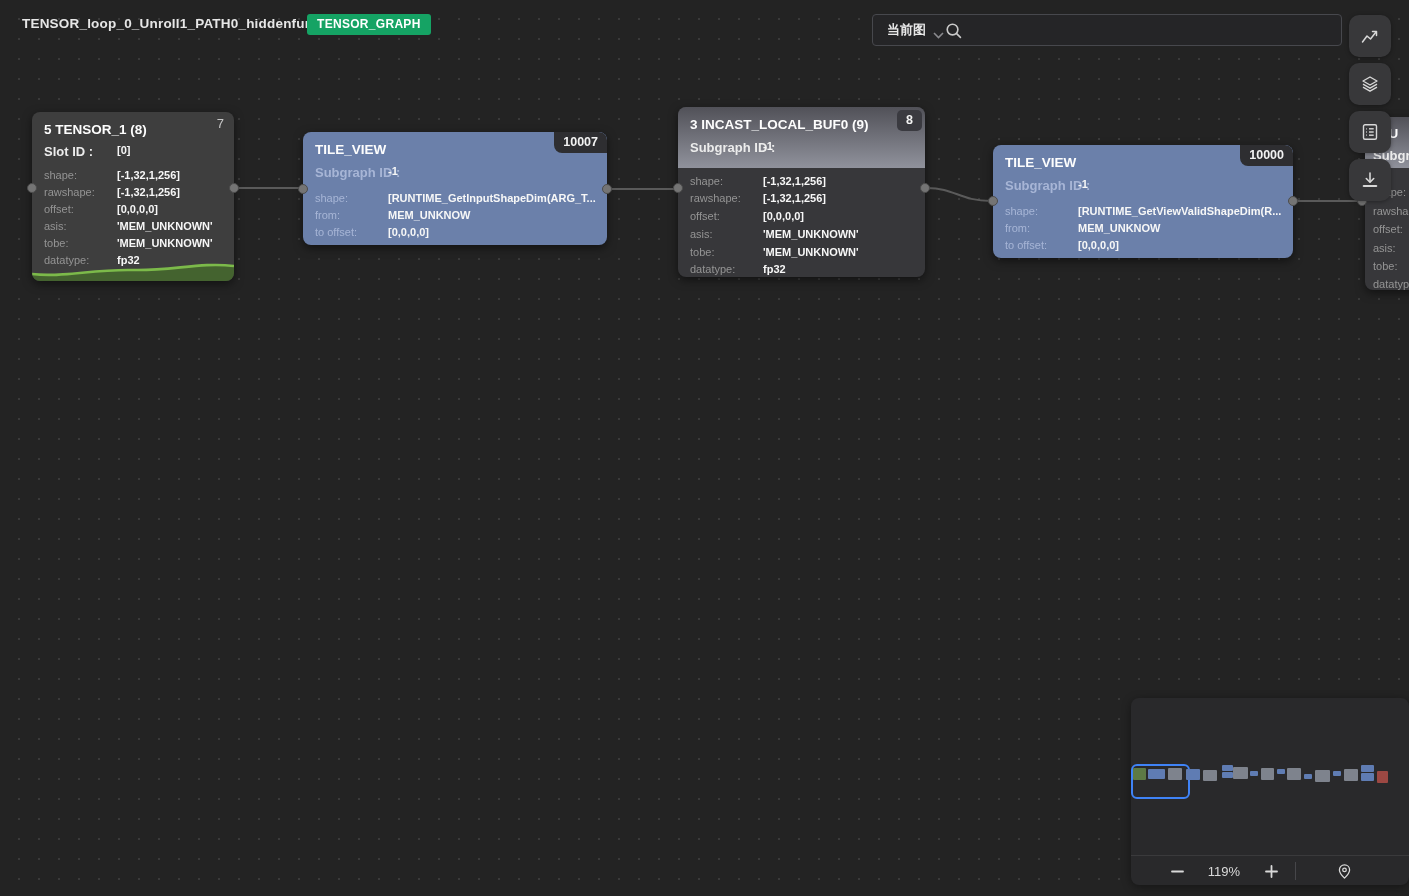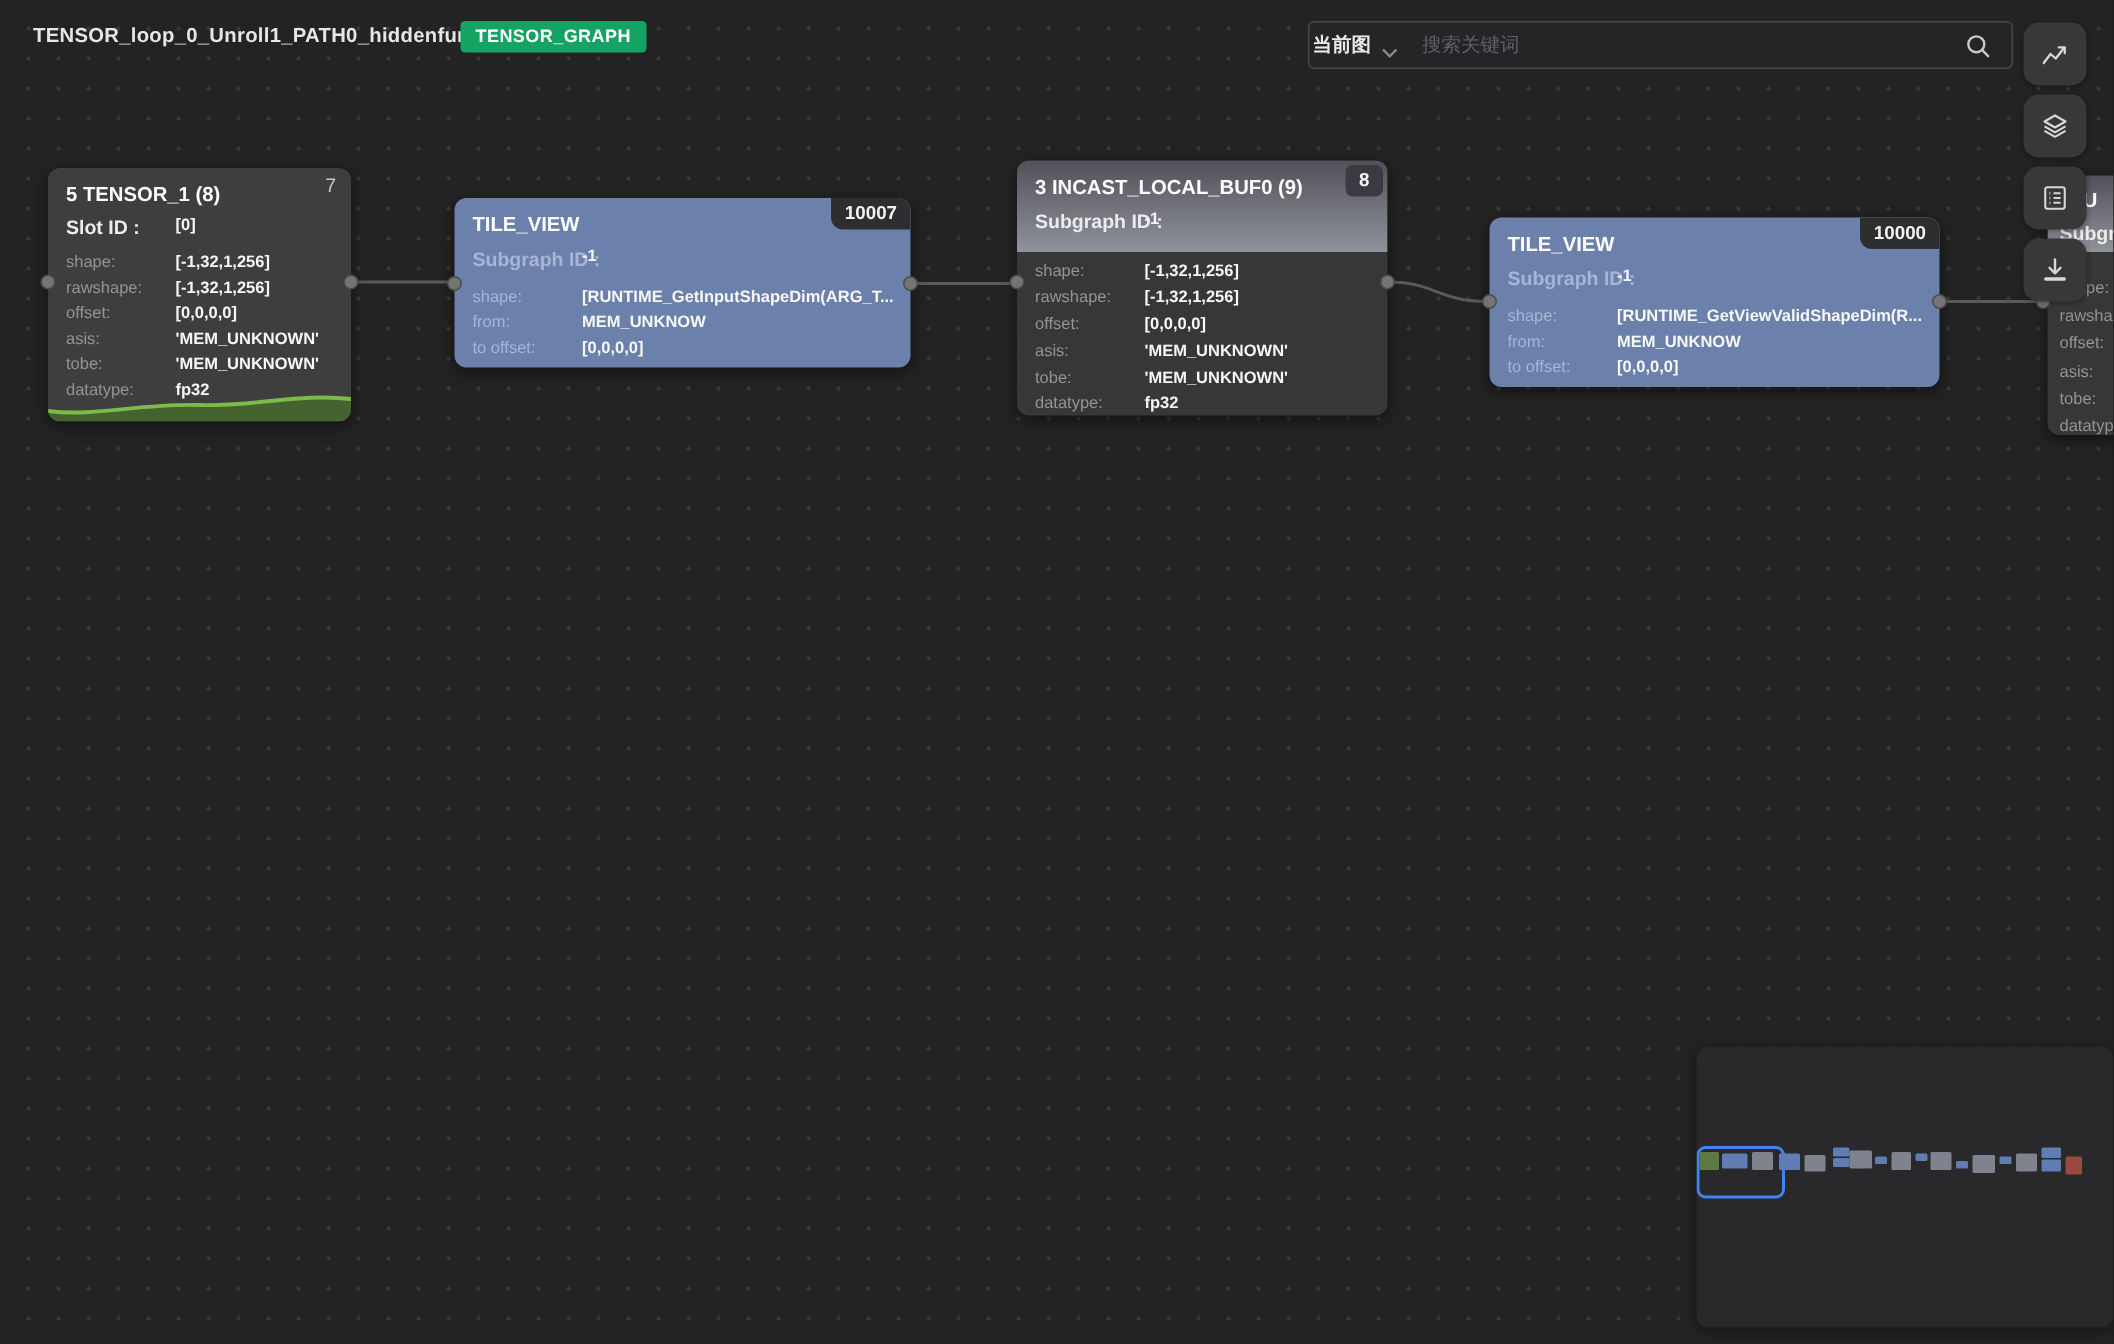--- a/index.html
+++ b/index.html
@@ -9,21 +9,21 @@
     background-color:#232323;
     background-image: radial-gradient(circle, #3a3a3a 1.1px, transparent 1.4px);
     background-size:20px 20px; background-position:9px 9px;
     font-family:"Liberation Sans", sans-serif;
   }
   
   .page-title { position:absolute; left:22px; top:16px; font-size:13.5px; font-weight:700; color:#e6e6e6; letter-spacing:.2px; }
   .graph-badge { position:absolute; left:307px; top:14px; background:#15a364; color:#fff; font-size:12px; font-weight:700; padding:3px 10px 4px; border-radius:3px; letter-spacing:.3px; }
   
   .search-bar { position:absolute; left:872px; top:14px; width:470px; height:32px; border:1px solid #47484d; border-radius:4px; background:#252527; display:flex; align-items:center; z-index:20; }
-  .search-scope { margin-left:2px; color:#e8e8e8; font-size:13px; font-weight:700; display:flex; align-items:flex-end; gap:7px; cursor:pointer; }
+  .search-scope { margin-left:14px; color:#e8e8e8; font-size:13px; font-weight:700; display:flex; align-items:flex-end; gap:7px; cursor:pointer; }
   .search-scope svg { stroke:#8a8a8e; }
   .search-placeholder { margin-left:16px; color:#5e6066; font-size:13px; flex:1; }
   .search-glass { margin-right:13px; color:#c9c9c9; display:flex; cursor:pointer; }
   
   .tool-btn { position:absolute; left:1349px; width:42px; height:42px; border-radius:10px; background:#38383a; color:#d8d8d8; display:flex; align-items:center; justify-content:center; z-index:20; cursor:pointer; box-shadow:0 1px 4px rgba(0,0,0,.35); }
   
   #edges { position:absolute; inset:0; z-index:1; }
   .node { position:absolute; border-radius:8px; box-shadow:0 3px 10px rgba(0,0,0,.5); overflow:hidden; z-index:2; }
   .node-title { position:absolute; left:12px; top:10px; font-size:13.5px; font-weight:700; color:#fdfdfd; white-space:nowrap; }
   .corner-num { position:absolute; top:4px; right:10px; font-size:13px; color:#c6c6c6; }
@@ -61,21 +61,20 @@
   <div class="page-title">TENSOR_loop_0_Unroll1_PATH0_hiddenfunc0_8</div>
   <div class="graph-badge">TENSOR_GRAPH</div>
 
   <div class="search-bar">
     <div class="search-scope">
       <span>当前图</span>
       <svg width="11" height="7" viewBox="0 0 11 7" fill="none" stroke-width="1.6">
           <polyline points="1,1 5.5,5.5 10,1"></polyline>
         </svg>
     </div>
-    <span class="search-placeholder">搜索关键词</span>
     <span class="search-glass">
       <svg width="19" height="19" viewBox="0 0 20 20" fill="none" stroke="currentColor" stroke-width="1.7" stroke-linecap="round">
           <circle cx="9" cy="9" r="5.6"></circle>
           <line x1="13.3" y1="13.3" x2="17.3" y2="17.3"></line>
         </svg>
     </span>
   </div>
 
   <div class="tool-btn" style="top:15px">
     <svg width="20" height="20" viewBox="0 0 20 20" fill="none" stroke="currentColor" stroke-width="1.5" stroke-linecap="round" stroke-linejoin="round">
@@ -281,15 +280,38 @@
         <div class="mm-rect" style="left: 146px; top: 71px; width: 8px; height: 5px; background: rgb(95, 124, 179);"></div>
         <div class="mm-rect" style="left: 156px; top: 70px; width: 14px; height: 12px; background: rgb(126, 131, 141);"></div>
         <div class="mm-rect" style="left: 173px; top: 76px; width: 8px; height: 5px; background: rgb(95, 124, 179);"></div>
         <div class="mm-rect" style="left: 184px; top: 72px; width: 15px; height: 12px; background: rgb(126, 131, 141);"></div>
         <div class="mm-rect" style="left: 202px; top: 73px; width: 8px; height: 5px; background: rgb(95, 124, 179);"></div>
         <div class="mm-rect" style="left: 213px; top: 71px; width: 14px; height: 12px; background: rgb(126, 131, 141);"></div>
         <div class="mm-rect" style="left: 230px; top: 67px; width: 13px; height: 7px; background: rgb(95, 124, 179);"></div>
         <div class="mm-rect" style="left: 230px; top: 75px; width: 13px; height: 8px; background: rgb(95, 124, 179);"></div>
         <div class="mm-rect" style="left: 246px; top: 73px; width: 11px; height: 12px; background: rgb(156, 72, 67);"></div>
       </div>
+    <div class="mm-bar">
+      <div class="mm-minus">
+        <svg width="15" height="15" viewBox="0 0 15 15" stroke="currentColor" stroke-width="1.8" stroke-linecap="round">
+            <line x1="2" y1="7.5" x2="13" y2="7.5"></line>
+          </svg>
+      </div>
+      <div class="mm-zoom">119%</div>
+      <div class="mm-plus">
+        <svg width="15" height="15" viewBox="0 0 15 15" stroke="currentColor" stroke-width="1.8" stroke-linecap="round">
+            <line x1="2" y1="7.5" x2="13" y2="7.5"></line>
+            <line x1="7.5" y1="2" x2="7.5" y2="13"></line>
+          </svg>
+      </div>
+      <div class="mm-sep">
+          <i></i>
+        </div>
+      <div class="mm-pin">
+        <svg width="17" height="17" viewBox="0 0 20 20" fill="none" stroke="currentColor" stroke-width="1.5" stroke-linejoin="round">
+            <path d="M10 2.2 C6.4 2.2 4 5 4 8.1 C4 11.8 10 17.8 10 17.8 C10 17.8 16 11.8 16 8.1 C16 5 13.6 2.2 10 2.2 Z"></path>
+            <circle cx="10" cy="8.1" r="2.1"></circle>
+          </svg>
+      </div>
+    </div>
   </div>
 
 </div>
 
 </body></html>

